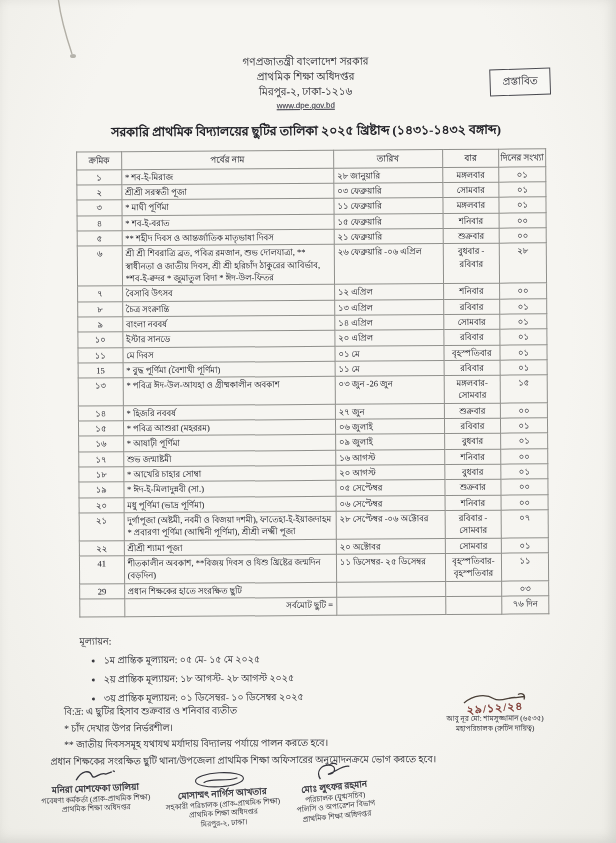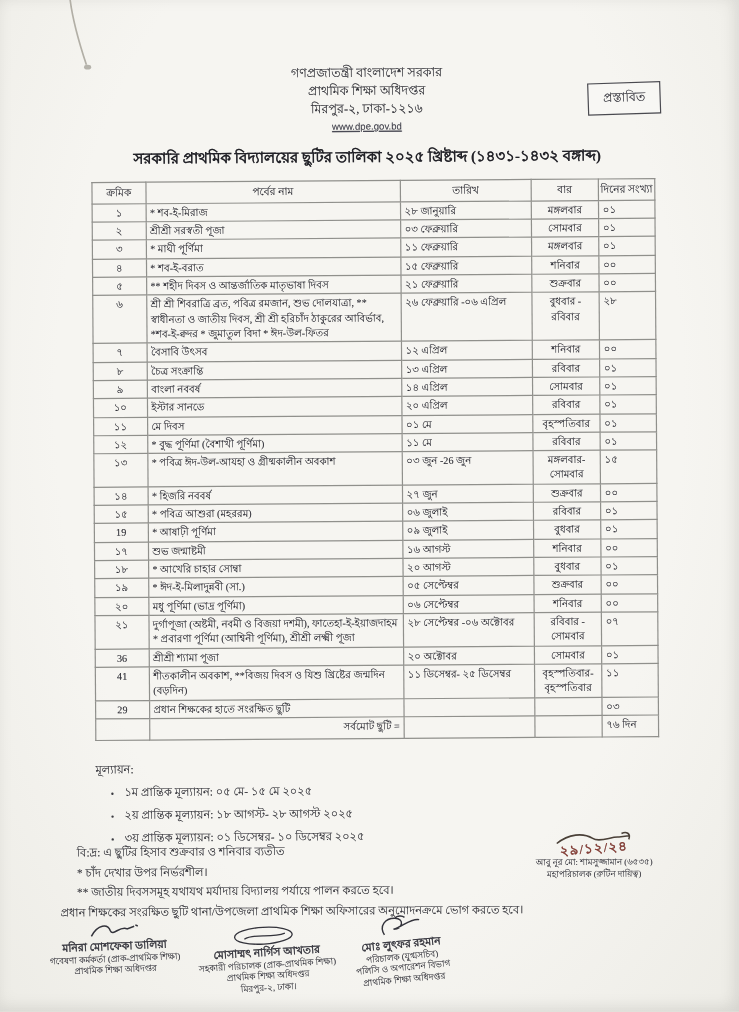--- a/index.html
+++ b/index.html
@@ -50,21 +50,21 @@
     vertical-align:top;
   }
   table.holidays th{
     font-weight:normal;font-size:8.8px;text-align:center;padding:2px 1px;
   }
   th.col-days{font-size:7.6px;white-space:nowrap;}
   td.c-serial{width:40px;text-align:center;}
   td.c-name{width:224px;text-align:left;}
   td.c-date{width:110px;text-align:left;padding-left:4px;}
   td.c-day{width:50px;text-align:center;}
-  td.c-days{width:40px;vertical-align:middle;}
+  td.c-days{width:40px;text-align:center;vertical-align:middle;}
   tfoot td{height:15px;}
   tfoot .total-label{text-align:right;padding-right:8px;}
   .eval{position:absolute;top:633px;left:78px;font-size:9.5px;}
   .eval .eval-h{margin-bottom:3px;}
   .eval ul{margin:0;padding-left:24px;}
   .eval li{margin:4px 0;list-style-type:disc;}
   .notes{position:absolute;top:702px;left:62px;font-size:9.5px;line-height:16.5px;}
   .notes .n4{margin-left:-14px;}
   .approval{
     position:absolute;top:692px;left:408px;width:170px;
@@ -200,21 +200,21 @@
 
     <tr>
       <td class="c-serial">১১</td>
       <td class="c-name">মে দিবস</td>
       <td class="c-date">০১ মে</td>
       <td class="c-day">বৃহস্পতিবার</td>
       <td class="c-days">০১</td>
     </tr>
 
     <tr>
-      <td class="c-serial">১২</td>
+      <td class="c-serial">15</td>
       <td class="c-name">* বুদ্ধ পূর্ণিমা (বৈশাখী পূর্ণিমা)</td>
       <td class="c-date">১১ মে</td>
       <td class="c-day">রবিবার</td>
       <td class="c-days">০১</td>
     </tr>
 
     <tr>
       <td class="c-serial">১৩</td>
       <td class="c-name">* পবিত্র ঈদ-উল-আযহা ও গ্রীষ্মকালীন অবকাশ</td>
       <td class="c-date">০৩ জুন -26 জুন</td>
@@ -232,21 +232,21 @@
 
     <tr>
       <td class="c-serial">১৫</td>
       <td class="c-name">* পবিত্র আশুরা (মহররম)</td>
       <td class="c-date">০৬ জুলাই</td>
       <td class="c-day">রবিবার</td>
       <td class="c-days">০১</td>
     </tr>
 
     <tr>
-      <td class="c-serial">19</td>
+      <td class="c-serial">১৬</td>
       <td class="c-name">* আষাঢ়ী পূর্ণিমা</td>
       <td class="c-date">০৯ জুলাই</td>
       <td class="c-day">বুধবার</td>
       <td class="c-days">০১</td>
     </tr>
 
     <tr>
       <td class="c-serial">১৭</td>
       <td class="c-name">শুভ জন্মাষ্টমী</td>
       <td class="c-date">১৬ আগস্ট</td>
@@ -280,21 +280,21 @@
 
     <tr>
       <td class="c-serial">২১</td>
       <td class="c-name">দুর্গাপূজা (অষ্টমী, নবমী ও বিজয়া দশমী), ফাতেহা-ই-ইয়াজদাহম * প্রবারণা পূর্ণিমা (আশ্বিনী পূর্ণিমা), শ্রীশ্রী লক্ষ্মী পূজা</td>
       <td class="c-date">২৮ সেপ্টেম্বর -০৬ অক্টোবর</td>
       <td class="c-day">রবিবার - সোমবার</td>
       <td class="c-days">০৭</td>
     </tr>
 
     <tr>
-      <td class="c-serial">36</td>
+      <td class="c-serial">২২</td>
       <td class="c-name">শ্রীশ্রী শ্যামা পূজা</td>
       <td class="c-date">২০ অক্টোবর</td>
       <td class="c-day">সোমবার</td>
       <td class="c-days">০১</td>
     </tr>
 
     <tr>
       <td class="c-serial">41</td>
       <td class="c-name">শীতকালীন অবকাশ, **বিজয় দিবস ও যিশু খ্রিষ্টের জন্মদিন (বড়দিন)</td>
       <td class="c-date">১১ ডিসেম্বর- ২৫ ডিসেম্বর</td>

